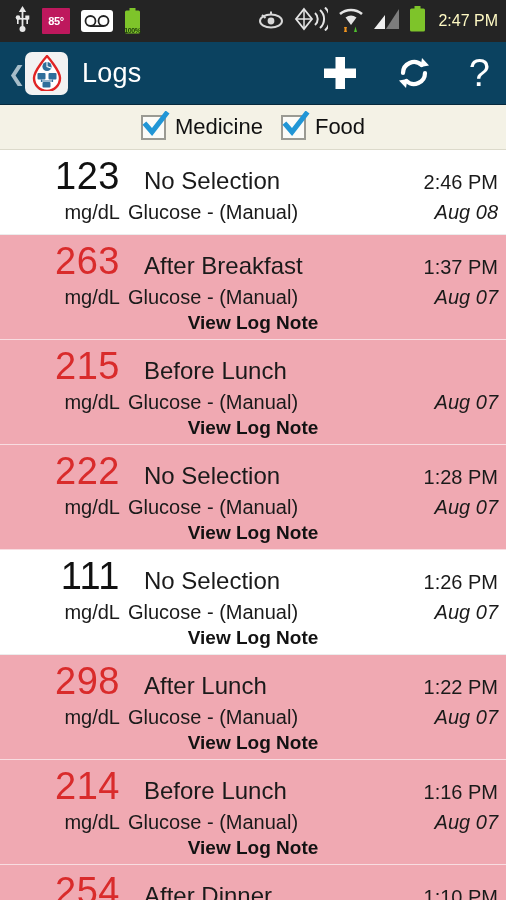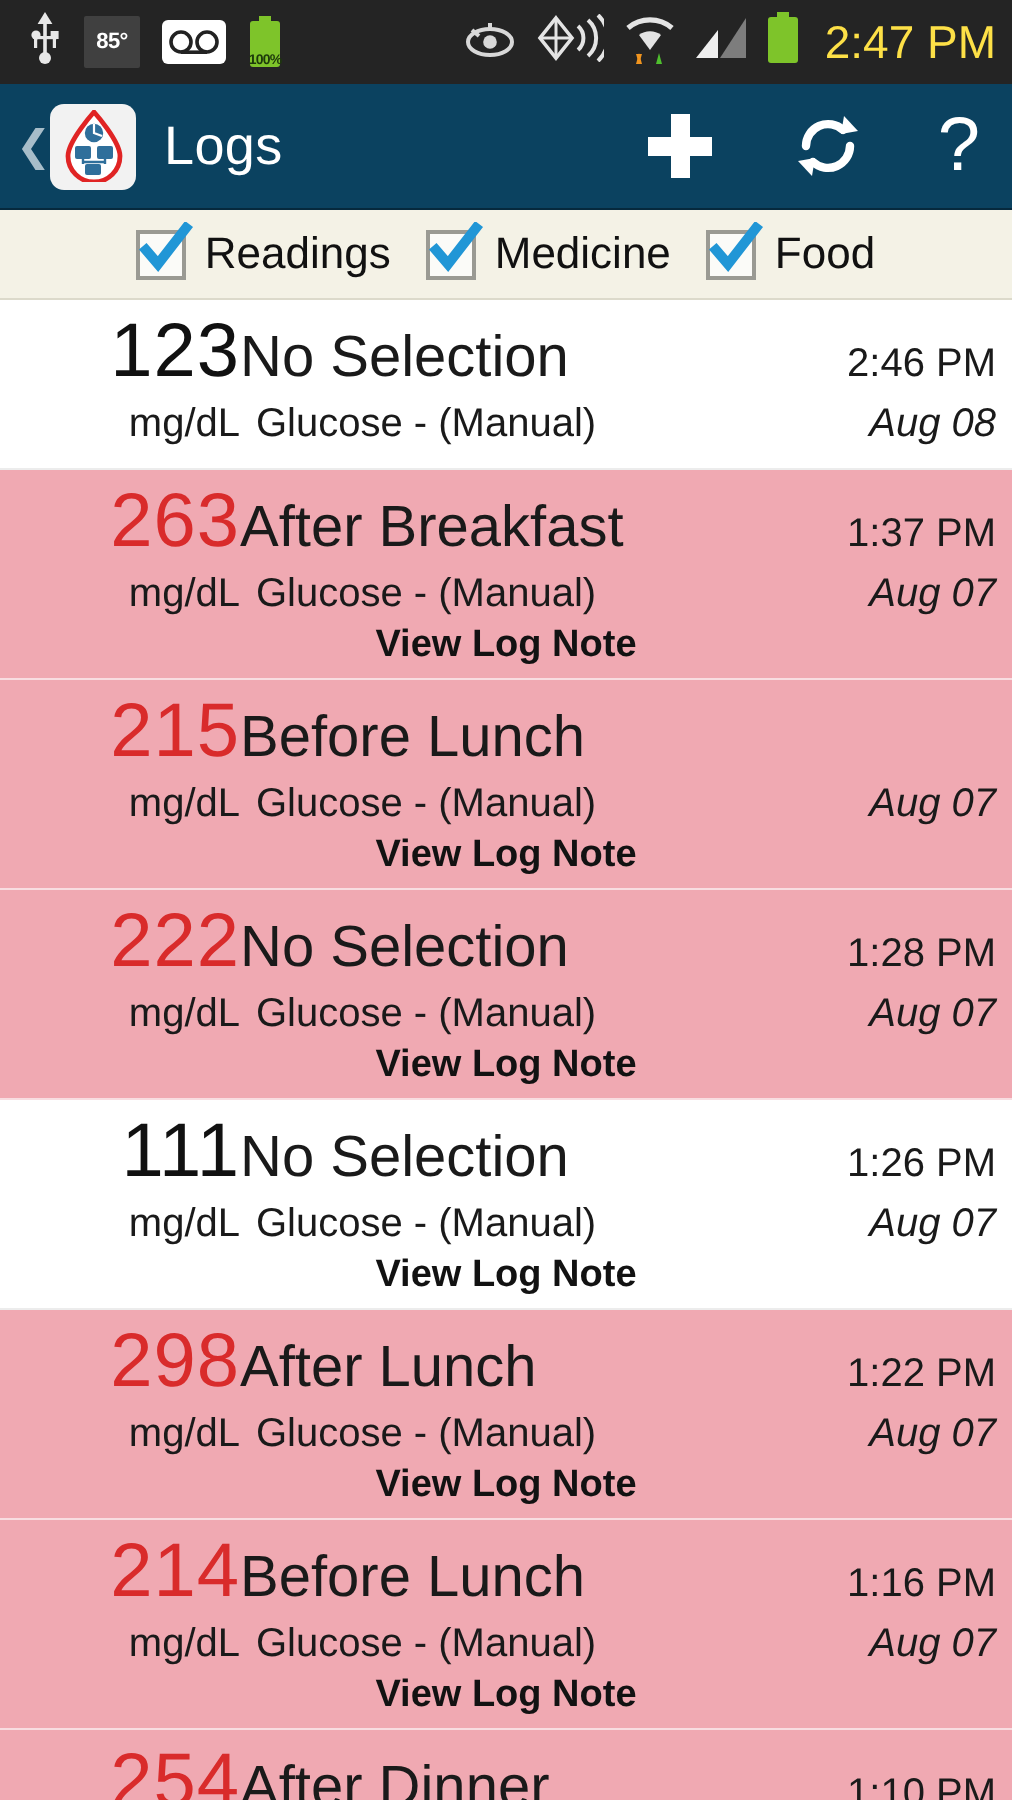--- a/index.html
+++ b/index.html
@@ -13,35 +13,35 @@
   
   .statusbar{
     height:42px; background:#242424; color:#e8e8e8;
     display:flex; align-items:center; padding:0 8px 0 14px;
     position:relative;
   }
   .sb-left{ display:flex; align-items:center; gap:11px; }
   .sb-right{ display:flex; align-items:center; gap:9px; margin-left:auto; }
   .sb-ico{ display:block; }
   .temp-badge{
-    background:#404040; color:#fff; font-size:11px; font-weight:bold;
+    background:#be185d; color:#fff; font-size:11px; font-weight:bold;
     width:28px; height:26px; display:flex; align-items:center; justify-content:center;
     border-radius:1px; letter-spacing:-0.3px;
   }
   .vm-badge{
     background:#ffffff; border-radius:3px; width:32px; height:22px;
     display:flex; align-items:center; justify-content:center;
   }
   .batt-wrap{ position:relative; width:17px; height:26px; }
   .batt-pct{
     position:absolute; left:-1px; bottom:0px; width:19px; text-align:center;
     font-size:7px; color:#1d3a0b; font-weight:bold; letter-spacing:-0.4px;
   }
   .clock{
-    font-size:23px; color:#fde047; letter-spacing:0px; margin-left:3px;
+    font-size:16px; color:#fef9c3; letter-spacing:0px; margin-left:3px;
     font-weight:normal;
   }
 
   
   .actionbar{
     height:63px; background:#0b4260;
     display:flex; align-items:center; padding-left:8px; padding-right:16px;
     border-bottom:1px solid #06293d;
   }
   .back-chev{
@@ -83,21 +83,21 @@
   .row.white{ background:#ffffff; border-bottom:1px solid #ececec; }
   .row-line1{ display:flex; align-items:baseline; padding-top:6px; }
   .row-line2{ display:flex; align-items:baseline; padding-top:3px; }
   .val{
     width:120px; text-align:right; padding-right:0px; flex:0 0 120px;
     font-size:38px; line-height:40px; font-weight:normal; letter-spacing:0.5px;
   }
   .val.high{ color:#d92b2b; }
   .val.norm{ color:#111111; }
   .tag{
-    font-size:29px; color:#1a1a1a; margin-left:0; flex:1 1 auto;
+    font-size:24px; color:#1a1a1a; margin-left:24px; flex:1 1 auto;
     line-height:28px; letter-spacing:0px;
   }
   .time{
     font-size:20px; color:#1a1a1a; padding-right:8px; text-align:right;
     flex:0 0 auto; line-height:28px;
   }
   .unit{
     width:120px; text-align:right; flex:0 0 120px;
     font-size:20px; color:#1a1a1a; line-height:26px;
   }
@@ -228,36 +228,28 @@
   </div>
 </div>
 
 <div class="filterbar">
   <div class="filter-item">
     <span class="cbox">
       <svg width="29" height="29" viewBox="0 0 29 29">
         <path d="M5 14 L11 21 L25 3" fill="none" stroke="#2196d6" stroke-width="5" stroke-linecap="square"></path>
       </svg>
     </span>
-    <span class="filter-label">Readings</span>
+    <span class="filter-label">Medicine</span>
   </div>
   <div class="filter-item">
     <span class="cbox">
       <svg width="29" height="29" viewBox="0 0 29 29">
         <path d="M5 14 L11 21 L25 3" fill="none" stroke="#2196d6" stroke-width="5" stroke-linecap="square"></path>
       </svg>
     </span>
-    <span class="filter-label">Medicine</span>
-  </div>
-  <div class="filter-item">
-    <span class="cbox">
-      <svg width="29" height="29" viewBox="0 0 29 29">
-        <path d="M5 14 L11 21 L25 3" fill="none" stroke="#2196d6" stroke-width="5" stroke-linecap="square"></path>
-      </svg>
-    </span>
     <span class="filter-label">Food</span>
   </div>
 </div>
 
 <div class="list" id="log-list">
     <div class="row white nonote">
       <div class="row-line1">
         <div class="val norm">123</div>
         <div class="tag">No Selection</div>
         <div class="time">2:46 PM</div>

